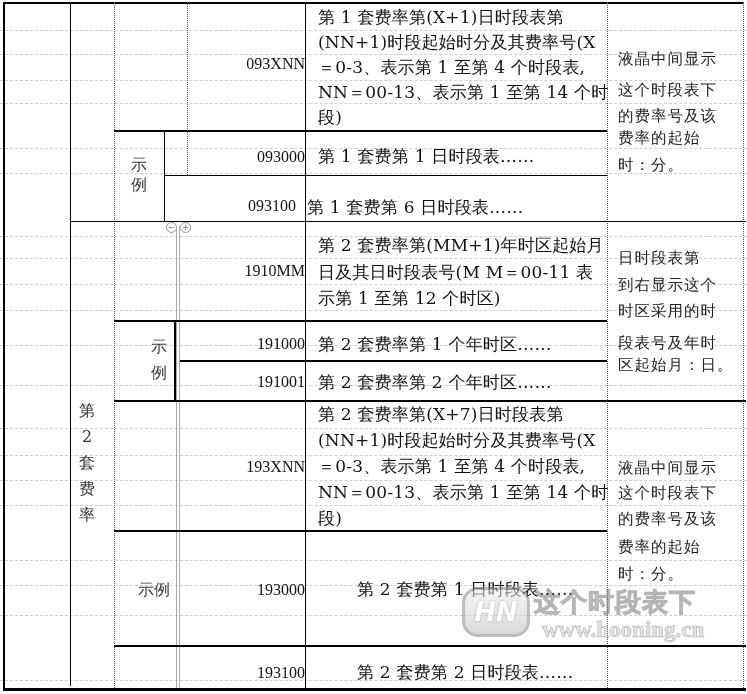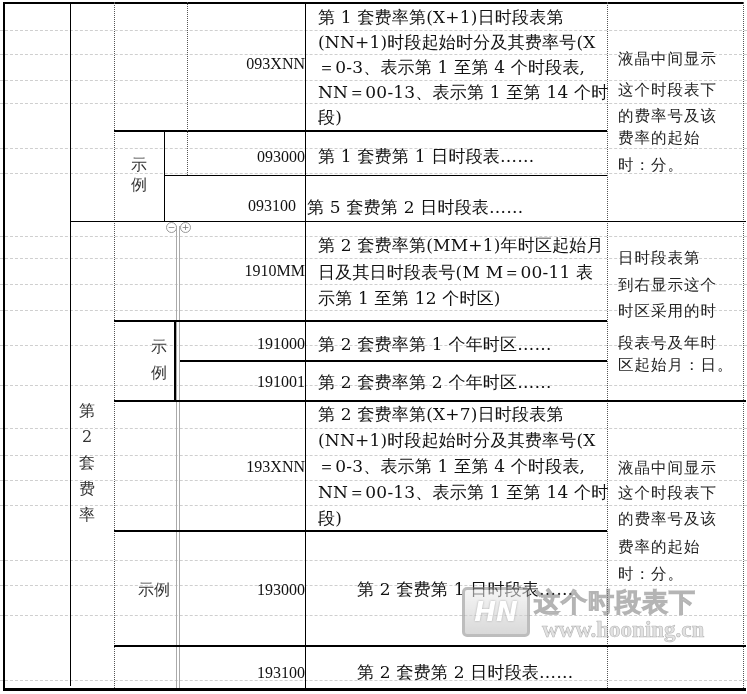--- a/index.html
+++ b/index.html
@@ -6,21 +6,21 @@
   body{width:747px;height:694px;position:relative;overflow:hidden;font-family:"DejaVu Serif","Liberation Serif",serif;color:#111;}
   .grid-h{position:absolute;left:0;width:747px;height:0;border-top:1px dashed #cfcfcf;}
   .ln{position:absolute;background:#000;}
   .dv{position:absolute;width:0;border-left:1px dotted #555;}
   .txt{position:absolute;font-size:17px;line-height:26px;white-space:nowrap;letter-spacing:0.2px;}
   .code{position:absolute;font-family:"Liberation Serif","DejaVu Serif",serif;font-size:16px;text-align:left;white-space:nowrap;}
   .note{position:absolute;font-family:"DejaVu Sans","Liberation Sans",sans-serif;font-size:15.5px;line-height:26px;white-space:nowrap;letter-spacing:1px;color:#222;}
   .vlabel{position:absolute;font-family:"DejaVu Sans",sans-serif;font-size:16px;line-height:20px;color:#333;text-align:center;}
   .ctrl{position:absolute;width:9px;height:9px;border:1px solid #999;border-radius:50%;font-size:9px;line-height:9px;text-align:center;color:#777;font-family:"DejaVu Sans",sans-serif;background:#fff;}
   .wm{position:absolute;left:462px;top:585px;width:240px;height:58px;opacity:0.55;}
-  .wm-logo{position:absolute;left:0;top:2px;width:62px;height:44px;border:3px solid #888;border-radius:5px;background:linear-gradient(#eee,#bbb);color:#fff;font-family:"DejaVu Sans",sans-serif;font-weight:bold;font-style:italic;font-size:26px;line-height:44px;text-align:center;text-shadow:0 0 2px #555;}
+  .wm-logo{position:absolute;left:0;top:2px;width:62px;height:44px;border:3px solid #888;border-radius:16px;background:linear-gradient(#eee,#bbb);color:#fff;font-family:"DejaVu Sans",sans-serif;font-weight:bold;font-style:italic;font-size:26px;line-height:44px;text-align:center;text-shadow:0 0 2px #555;}
   .wm-cn{position:absolute;left:72px;top:0;font-family:"DejaVu Sans",sans-serif;font-size:26px;font-weight:bold;color:#bbb;-webkit-text-stroke:1px #777;letter-spacing:1px;}
   .wm-url{position:absolute;left:80px;top:32px;font-family:Liberation Serif, serif;font-size:23px;font-weight:bold;color:#ccc;-webkit-text-stroke:0.6px #777;}
 </style>
 </head>
 <body>
 
 <div>
   <div class="grid-h" style="top:30px"></div>
   <div class="grid-h" style="top:54px"></div>
   <div class="grid-h" style="top:80px"></div>
@@ -92,21 +92,21 @@
 </div>
 <div class="vlabel" style="left:128px;top:155px;width:22px">
   <span>示<br>例</span>
 </div>
 <div>
   <div class="code" style="right:442px;top:148px">093000</div>
   <div class="txt" style="left:318px;top:143px">第 1 套费第 1 日时段表……</div>
 </div>
 <div>
   <div class="code" style="right:451px;top:197px">093100</div>
-  <div class="txt" style="left:307px;top:194px">第 5 套费第 2 日时段表……</div>
+  <div class="txt" style="left:307px;top:194px">第 1 套费第 6 日时段表……</div>
 </div>
 <div>
   <div class="note" style="left:618px;top:46px">液晶中间显示</div>
   <div class="note" style="left:618px;top:77px">这个时段表下</div>
   <div class="note" style="left:618px;top:103px">的费率号及该</div>
   <div class="note" style="left:618px;top:125px">费率的起始</div>
   <div class="note" style="left:618px;top:152px">时：分。</div>
 </div>
 
 <div class="vlabel" style="left:75px;top:398px;width:24px;line-height:26px">

